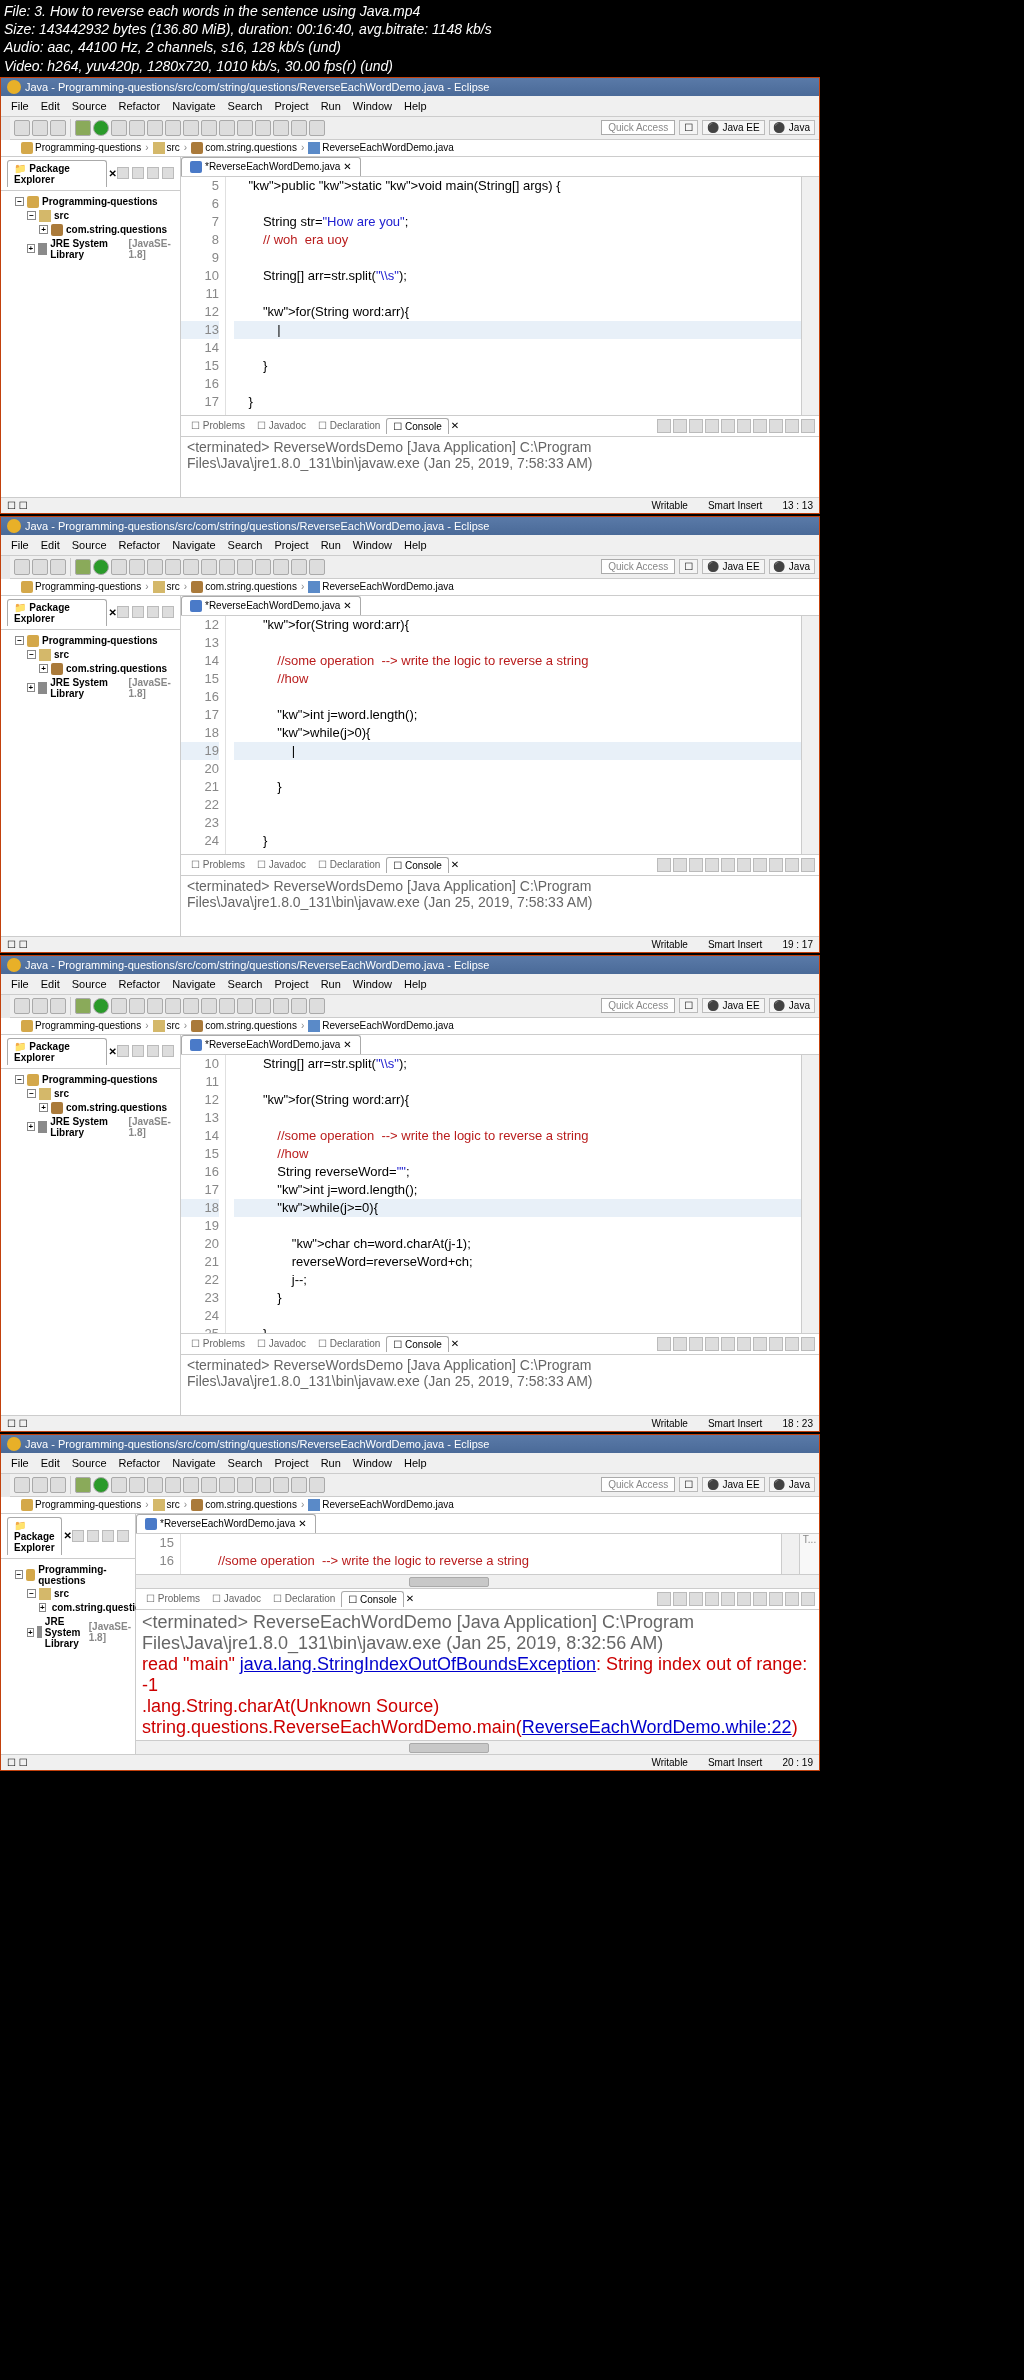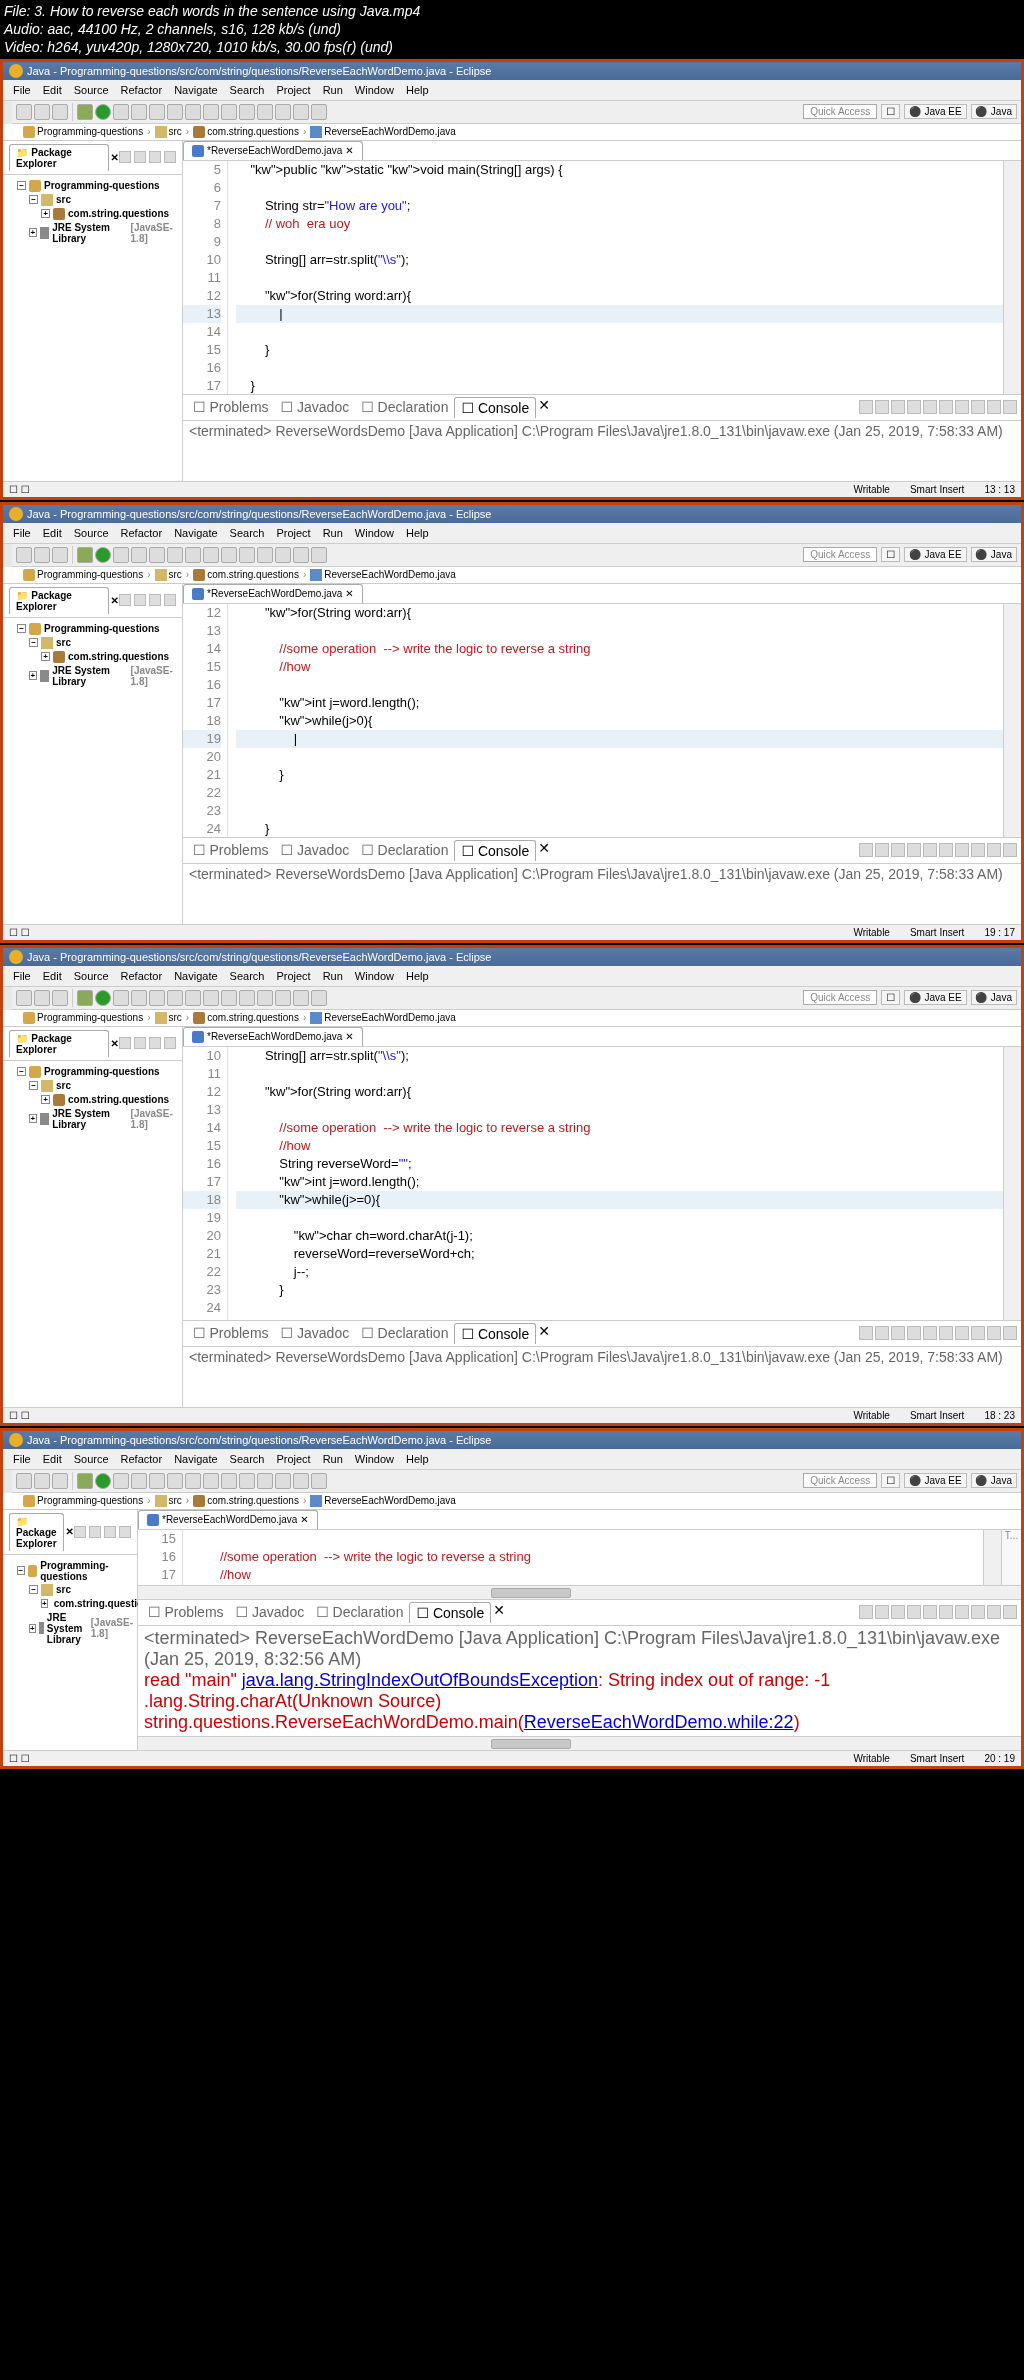--- a/index.html
+++ b/index.html
@@ -1,18 +1,18 @@
 <!DOCTYPE html>
 <html><head>
 <meta charset="utf-8">
 <style>
 * { margin: 0; padding: 0; box-sizing: border-box; font-family: Tahoma, Arial, sans-serif; }
 body { background: #000; width: 1024px; }
 .video-info { background: #000; color: #fff; font-family: Arial; font-size: 14px; font-style: italic; padding: 2px 4px; line-height: 1.3; }
-.eclipse-window { background: #e8e8e8; border: 3px solid #c2410c; width: 1024px; margin-bottom: 2px; }
+.eclipse-window { background: #e8e8e8; border: 1px solid #c2410c; width: 820px; margin-bottom: 2px; }
 .title-bar { background: linear-gradient(#5a7aa8, #4a6a98); color: #fff; font-size: 11px; padding: 2px 6px; display: flex; align-items: center; }
 .title-bar .icon { width: 14px; height: 14px; background: #e8b028; border-radius: 50%; margin-right: 4px; }
 .menu-bar { background: #f0f0f0; font-size: 11px; padding: 2px 4px; border-bottom: 1px solid #ccc; }
 .menu-bar span { padding: 2px 6px; display: inline-block; cursor: pointer; }
 .toolbar { background: #efefef; padding: 2px 4px; border-bottom: 1px solid #ccc; display: flex; align-items: center; gap: 2px; margin-left: 9px; }
 .toolbar .tb-icon { width: 16px; height: 16px; background: #ddd; border: 1px solid #aaa; border-radius: 2px; display: inline-block; }
 .toolbar .run-icon { background: #2a9a2a; border-radius: 50%; }
 .toolbar .bug-icon { background: #8aaa5a; }
 .toolbar .sep { width: 1px; height: 18px; background: #ccc; margin: 0 2px; }
 .quick-access { margin-left: auto; background: #fff; border: 1px solid #aaa; padding: 1px 6px; font-size: 10px; color: #888; }
@@ -42,40 +42,41 @@
 .editor-tab { background: #fff; border: 1px solid #aaa; border-bottom: none; padding: 3px 8px; border-radius: 3px 3px 0 0; display: flex; align-items: center; gap: 3px; }
 .editor-tab .j-icon { width: 12px; height: 12px; background: #4a7ac8; border-radius: 2px; }
 .code-area { flex: 1; display: flex; font-family: 'Courier New', monospace; font-size: 13px; overflow: hidden; }
 .gutter { width: 45px; background: #fff; border-right: 1px solid #e0e0e0; text-align: right; padding-right: 6px; color: #888; line-height: 18px; }
 .code-content { flex: 1; padding-left: 8px; line-height: 18px; white-space: pre; }
 .hl-line { background: #e8f0f8; display: block; width: 100%; }
 .str { color: #2020d0; }
 .cmt { color: #b91c1c; }
 .right-strip { width: 18px; background: #f0f0f0; border-left: 1px solid #ccc; }
 .bottom-panel { background: #fff; border-top: 1px solid #ccc; }
-.bottom-tabs { font-size: 14px; padding: 2px 4px; border-bottom: 1px solid #ccc; display: flex; }
+.bottom-tabs { font-size: 10px; padding: 2px 4px; border-bottom: 1px solid #ccc; display: flex; align-items: center; }
 .bottom-tabs .bt { padding: 2px 6px; color: #666; }
 .bottom-tabs .bt.active { background: #fff; border: 1px solid #aaa; border-bottom: none; border-radius: 3px 3px 0 0; color: #000; }
 .bottom-tabs .bt-icons { margin-left: auto; display: flex; gap: 2px; align-items:center; }
 .bottom-tabs .bti { width: 14px; height: 14px; background: #ddd; border: 1px solid #bbb; }
 .console-content { padding: 2px 6px; font-size: 14px; min-height: 110px; }
 .console-content.short { min-height: 60px; }
 .terminated { color: #666; }
 .err-red { color: #cc0000; }
 .err-link { color: #0000cc; text-decoration: underline; }
 .status-bar { background: #f0f0f0; border-top: 1px solid #ccc; font-size: 10px; padding: 2px 6px; display: flex; }
 .status-bar .sb-right { margin-left: auto; display: flex; gap: 20px; }
 .scroll-h { height: 14px; background: #f0f0f0; border-top: 1px solid #ccc; position: relative; }
 .scroll-thumb { position: absolute; left: 40%; width: 80px; height: 10px; top: 2px; background: #c8c8c8; border: 1px solid #aaa; border-radius: 2px; }
 </style>
 </head>
 <body>
 
 <div class="video-info">
   <div>File: 3. How to reverse each words in the sentence using Java.mp4</div>
+  <div>Size: 143442932 bytes (136.80 MiB), duration: 00:16:40, avg.bitrate: 1148 kb/s</div>
   <div>Audio: aac, 44100 Hz, 2 channels, s16, 128 kb/s (und)</div>
   <div>Video: h264, yuv420p, 1280x720, 1010 kb/s, 30.00 fps(r) (und)</div>
 </div>
 
 <div id="frames-container">
   <div class="eclipse-window">
     <div class="title-bar">
       <span class="icon"></span>
       <span>Java - Programming-questions/src/com/string/questions/ReverseEachWordDemo.java - Eclipse</span>
     </div>

